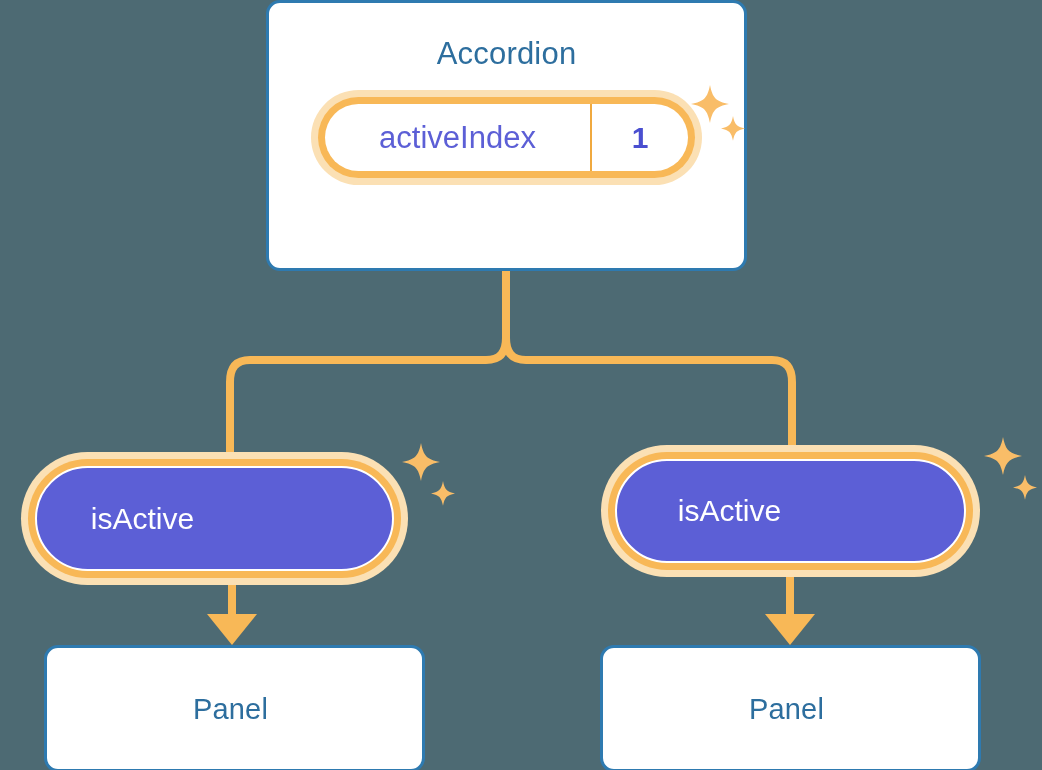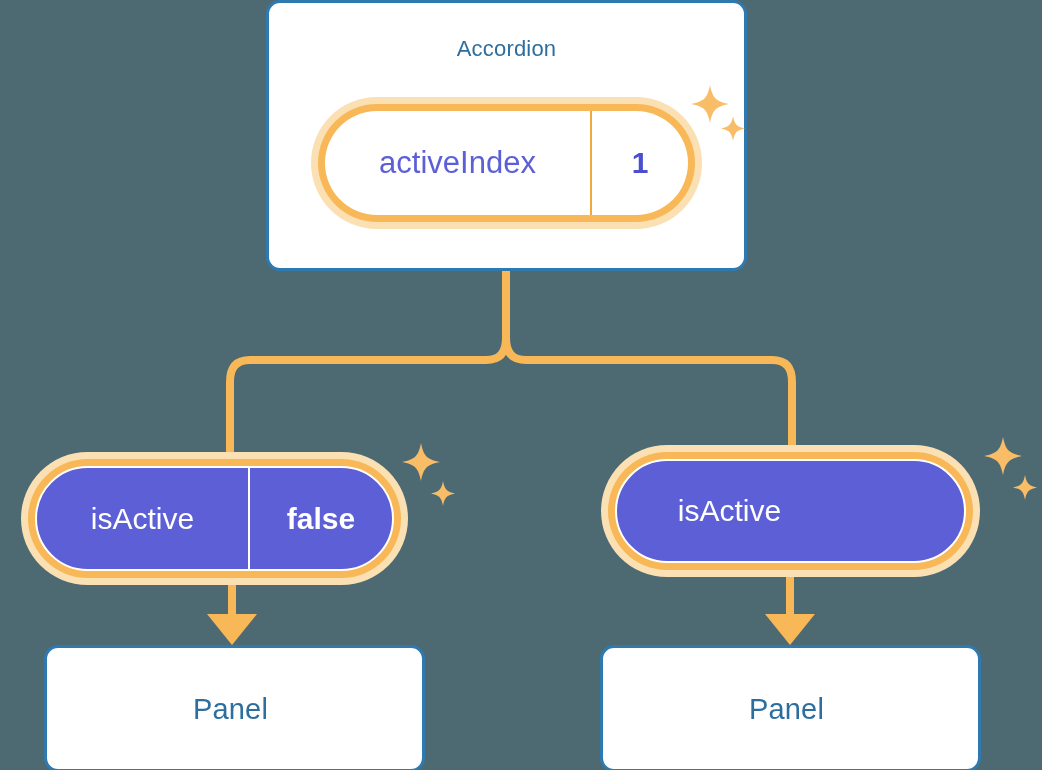--- a/index.html
+++ b/index.html
@@ -38,21 +38,21 @@
   .card {
     position: absolute;
     background: #ffffff;
     border: 3px solid #2e7ab0;
     border-radius: 14px;
     z-index: 3;
   }
 
   .card-title {
     color: #2d6e9e;
-    font-size: 22px;
+    font-size: 31px;
     font-weight: 400;
     letter-spacing: 0.2px;
     text-align: center;
     white-space: nowrap;
   }
 
   
   #accordion-card {
     left: 266px;
     top: 0px;
@@ -138,23 +138,23 @@
   .pill-dark .pill-value {
     color: #ffffff;
     font-size: 30px;
     font-weight: 700;
     border-left: 2px solid #ffffff;
   }
 
   
   #pill-active-index {
     left: 311px;
-    top: 97px;
+    top: 90px;
     width: 391px;
-    height: 132px;
+    height: 95px;
   }
   #pill-active-index .pill-key   { flex: 0 0 265px; }
   #pill-active-index .pill-value { flex: 1; }
 
   
   #pill-is-active-left {
     left: 21px;
     top: 452px;
     width: 387px;
     height: 133px;
@@ -229,21 +229,20 @@
     <path d="M24 2 C26.5 15, 30 18.5, 43 21 C30 23.5, 26.5 27, 24 40
              C21.5 27, 18 23.5, 5 21 C18 18.5, 21.5 15, 24 2 Z" fill="#f9bd68"></path>
     <path d="M47 33 C48.6 41.5, 50.8 43.8, 59 45.4 C50.8 47, 48.6 49.3, 47 57.8
              C45.4 49.3, 43.2 47, 35 45.4 C43.2 43.8, 45.4 41.5, 47 33 Z" fill="#f9bd68"></path>
   </svg>
 
   <div id="pill-is-active-left" class="pill pill-dark">
     <div class="pill-ring">
       <div class="pill-inner">
         <div class="pill-key">isActive</div>
-        <div class="pill-value">false</div>
       </div>
     </div>
   </div>
 
   <svg class="sparkle-group" id="sparkles-left-pill" width="62" height="78" viewBox="0 0 62 78">
     <path d="M23 2 C25.5 15, 29 18.5, 42 21 C29 23.5, 25.5 27, 23 40
              C20.5 27, 17 23.5, 4 21 C17 18.5, 20.5 15, 23 2 Z" fill="#f9bd68"></path>
     <path d="M45 40 C46.6 48.5, 48.8 50.8, 57 52.4 C48.8 54, 46.6 56.3, 45 64.8
              C43.4 56.3, 41.2 54, 33 52.4 C41.2 50.8, 43.4 48.5, 45 40 Z" fill="#f9bd68"></path>
   </svg>

